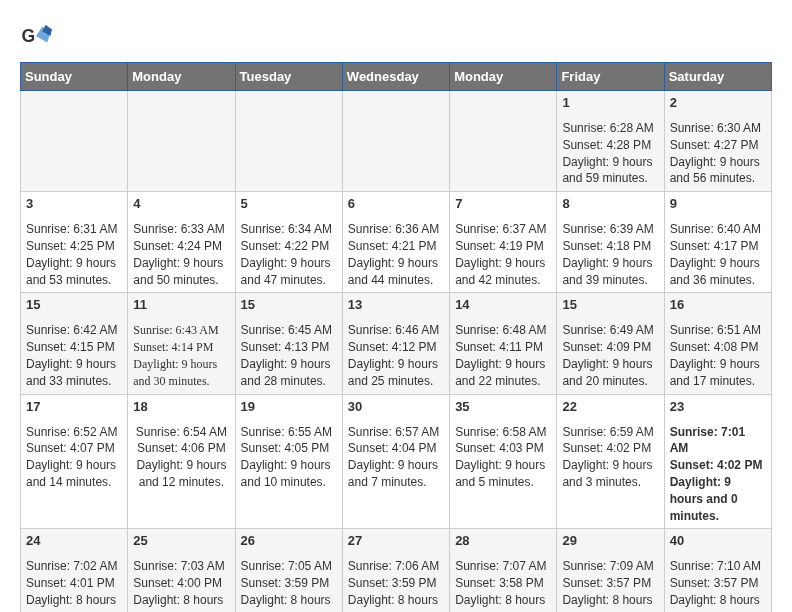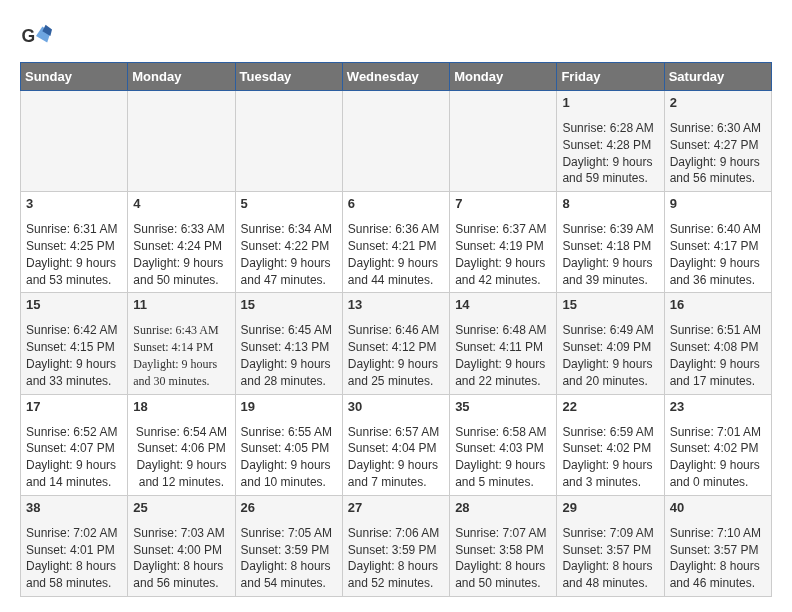--- a/index.html
+++ b/index.html
@@ -263,28 +263,28 @@
 Daylight: 9 hours and 5 minutes.</div>
         </td>
         <td>
           <span class="day-number">22</span>
           <div class="day-info" style="white-space: pre-line;">Sunrise: 6:59 AM
 Sunset: 4:02 PM
 Daylight: 9 hours and 3 minutes.</div>
         </td>
         <td>
           <span class="day-number">23</span>
-          <div class="day-info" style="white-space: pre-line;">Sunrise: 7:01 AM
+          <div class="day-info" style="white-space: pre-line; font-weight: bold;">Sunrise: 7:01 AM
 Sunset: 4:02 PM
 Daylight: 9 hours and 0 minutes.</div>
         </td>
       </tr>
       <tr>
         <td>
-          <span class="day-number">38</span>
+          <span class="day-number">24</span>
           <div class="day-info" style="white-space: pre-line;">Sunrise: 7:02 AM
 Sunset: 4:01 PM
 Daylight: 8 hours and 58 minutes.</div>
         </td>
         <td>
           <span class="day-number">25</span>
           <div class="day-info" style="white-space: pre-line;">Sunrise: 7:03 AM
 Sunset: 4:00 PM
 Daylight: 8 hours and 56 minutes.</div>
         </td>

